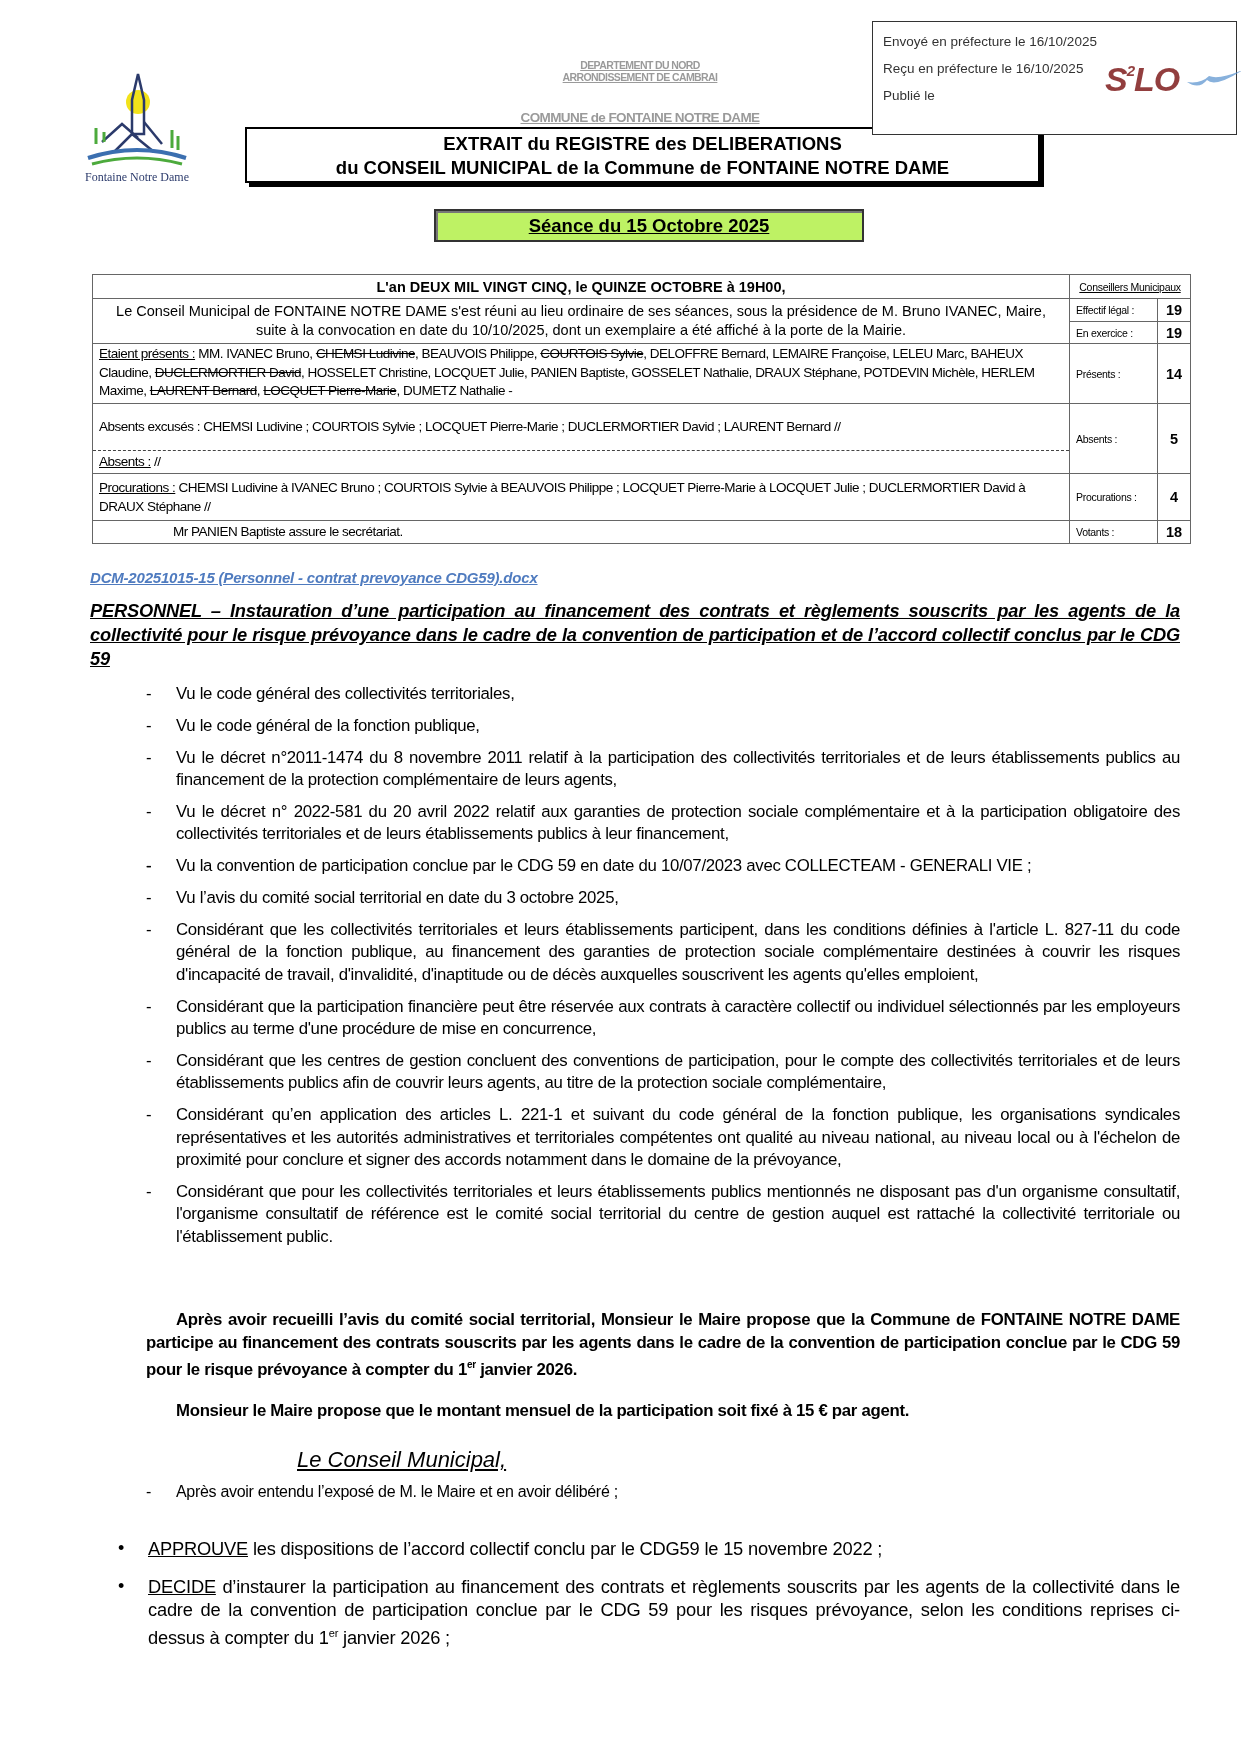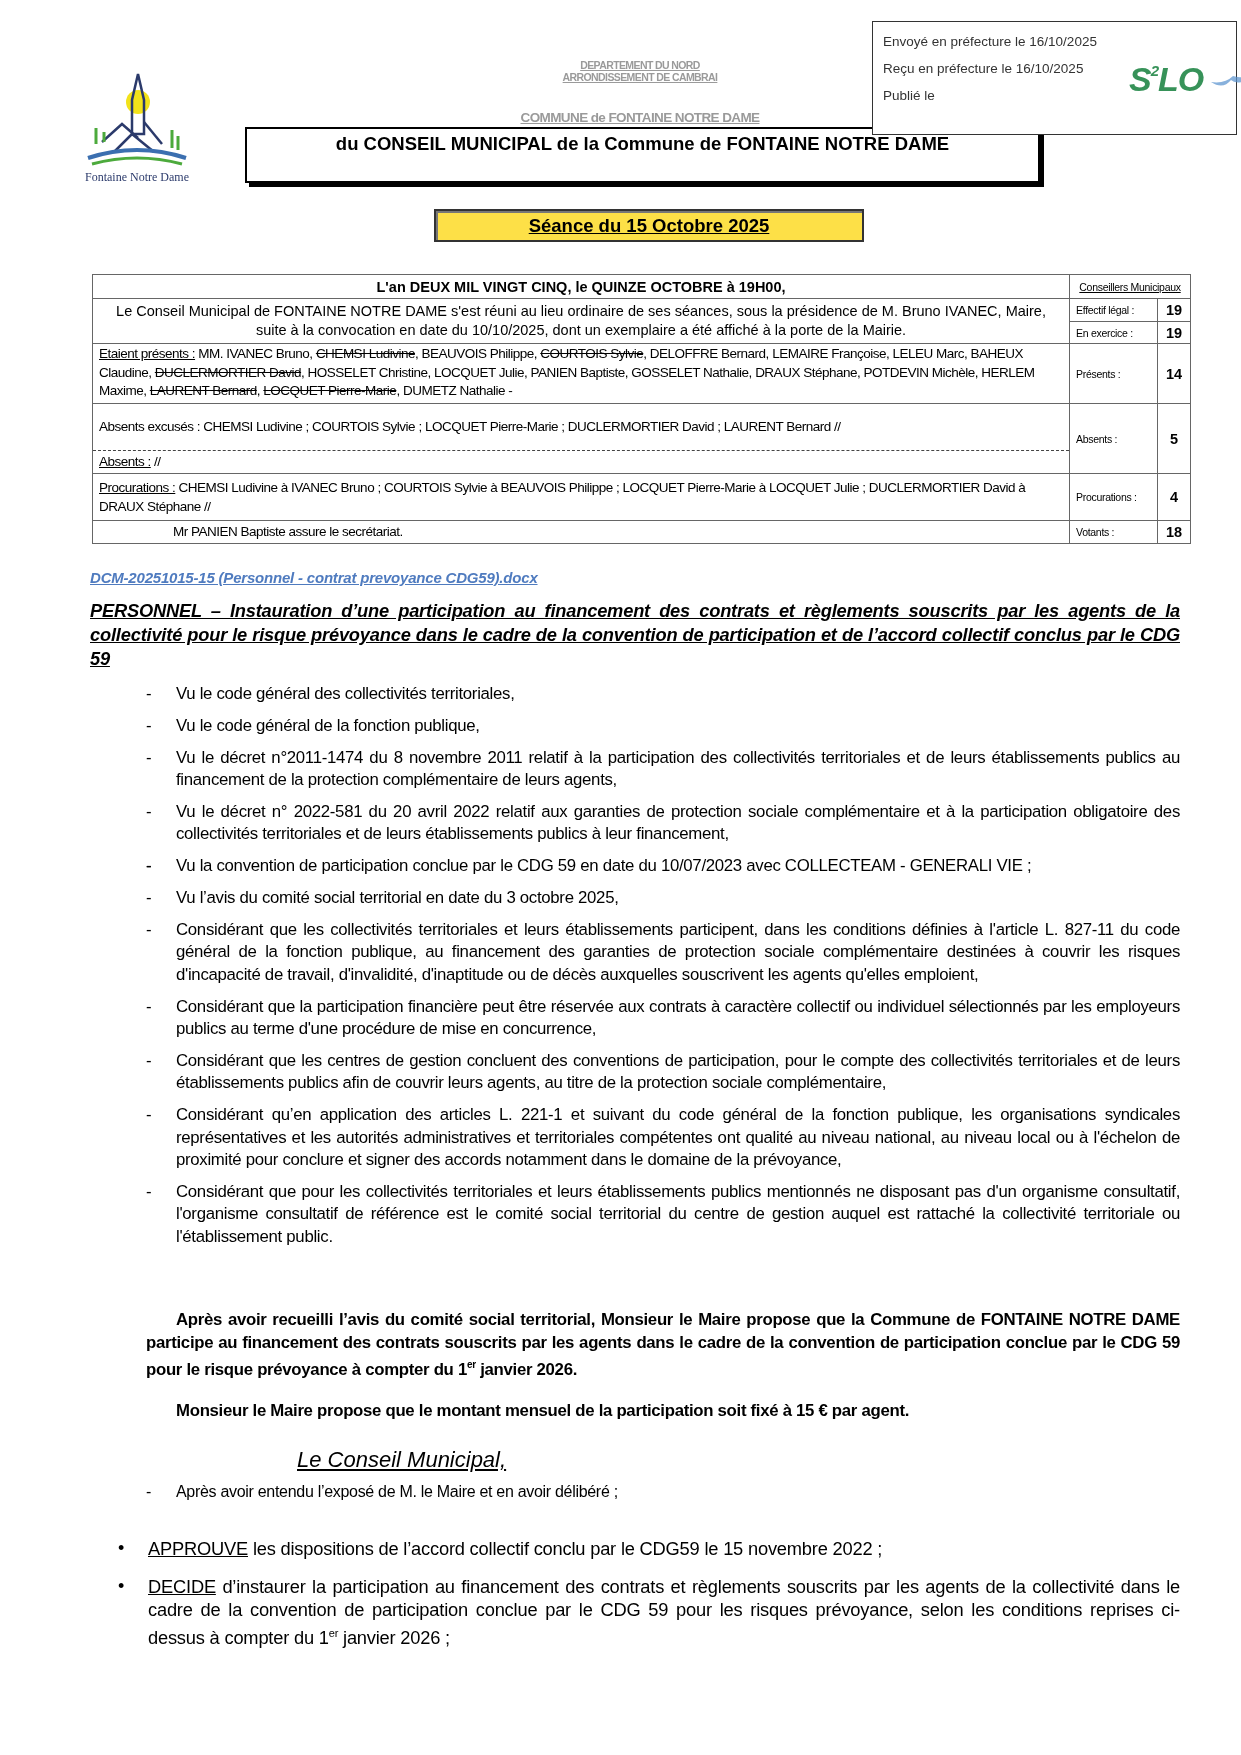--- a/index.html
+++ b/index.html
@@ -14,30 +14,30 @@
     
     .dept { position: absolute; left: 510px; top: 60px; width: 260px; text-align: center; color: #9a9a9a; font-weight: bold; font-family: "Liberation Sans Narrow", "Liberation Sans", sans-serif; letter-spacing: -0.6px; line-height: 1.1; }
     .dept div { text-decoration: underline; }
     .dept .l1 { font-size: 10.5px; }
     .dept .l2 { font-size: 10.5px; }
     .dept .l3 { font-size: 13.5px; margin-top: 28px; }
 
     
     .stamp { position: absolute; left: 872px; top: 21px; width: 365px; height: 114px; border: 1.5px solid #333; background: #fff; padding: 6px 10px; font-size: 13.5px; color: #333; }
     .stamp div { height: 27px; line-height: 27px; white-space: nowrap; }
-    .stamp-logo { position: absolute; left: 232px; top: 38px; color: #15803d; font-weight: bold; font-style: italic; font-size: 34px; letter-spacing: -1px; opacity: 0.85; margin-left: 24px; }
+    .stamp-logo { position: absolute; left: 232px; top: 38px; color: #7f1d1d; font-weight: bold; font-style: italic; font-size: 34px; letter-spacing: -1px; opacity: 0.85; }
     .stamp-logo sup { font-size: 15px; vertical-align: top; position: relative; top: 2px; }
     .stamp-logo svg { position: absolute; left: 80px; top: 6px; }
 
     
     .title-box { position: absolute; left: 245px; top: 127px; width: 795px; height: 56px; border: 2px solid #000; box-shadow: 4px 4px 0 #000; text-align: center; font-weight: bold; font-size: 18.5px; line-height: 24px; padding-top: 3px; background: #fff; }
     .title-box .t2 { font-size: 18.5px; }
 
     
-    .seance { position: absolute; left: 434px; top: 209px; width: 430px; height: 33px; border: 2px solid #333; background: #fde047; box-shadow: inset 2px 2px 0 #777; text-align: center; font-weight: bold; font-size: 18.5px; line-height: 29px; text-decoration: underline; }
+    .seance { position: absolute; left: 434px; top: 209px; width: 430px; height: 33px; border: 2px solid #333; background: #bef264; box-shadow: inset 2px 2px 0 #777; text-align: center; font-weight: bold; font-size: 18.5px; line-height: 29px; text-decoration: underline; }
 
     
     .meeting { position: absolute; left: 92px; top: 274px; width: 1099px; border-collapse: collapse; font-size: 14px; }
     .meeting td { border: 1.5px solid #666; vertical-align: middle; }
     .meeting .main { width: 978px; padding: 0 6px; line-height: 18px; margin-top: 27px; }
     .meeting .lbl { width: 88px; font-size: 10.5px; padding-left: 6px; font-family: "Liberation Sans Narrow", "Liberation Sans", sans-serif; letter-spacing: -0.3px; }
     .meeting .val { width: 33px; font-weight: bold; text-align: center; font-size: 14.5px; }
     .meeting .hdr { font-size: 10.5px; text-align: center; text-decoration: underline; letter-spacing: -0.3px; }
     .narrow { font-family: "Liberation Sans Narrow", "Liberation Sans", sans-serif; letter-spacing: -0.5px; font-size: 13.5px; }
     .center { text-align: center; }
@@ -90,20 +90,21 @@
   <div class="logo-caption">Fontaine Notre Dame</div>
 </div>
 
 <div class="dept">
   <div class="l1">DEPARTEMENT DU NORD</div>
   <div class="l2">ARRONDISSEMENT DE CAMBRAI</div>
   <div class="l3">COMMUNE de FONTAINE NOTRE DAME</div>
 </div>
 
 <div class="title-box">
+  <div>EXTRAIT du REGISTRE des DELIBERATIONS</div>
   <div class="t2">du CONSEIL MUNICIPAL de la Commune de FONTAINE NOTRE DAME</div>
 </div>
 
 <div class="stamp">
   <div>Envoyé en préfecture le 16/10/2025</div>
   <div>Reçu en préfecture le 16/10/2025</div>
   <div>Publié le</div>
   <span class="stamp-logo"><span>S</span><sup>2</sup><span>LO</span>
     <svg width="60" height="26" viewBox="0 0 60 26">
       <path d="M2 16 Q14 24 22 14 Q30 22 58 4 Q34 14 24 10 Q16 18 2 16 Z" fill="#5a93cf" opacity="0.85"></path>

